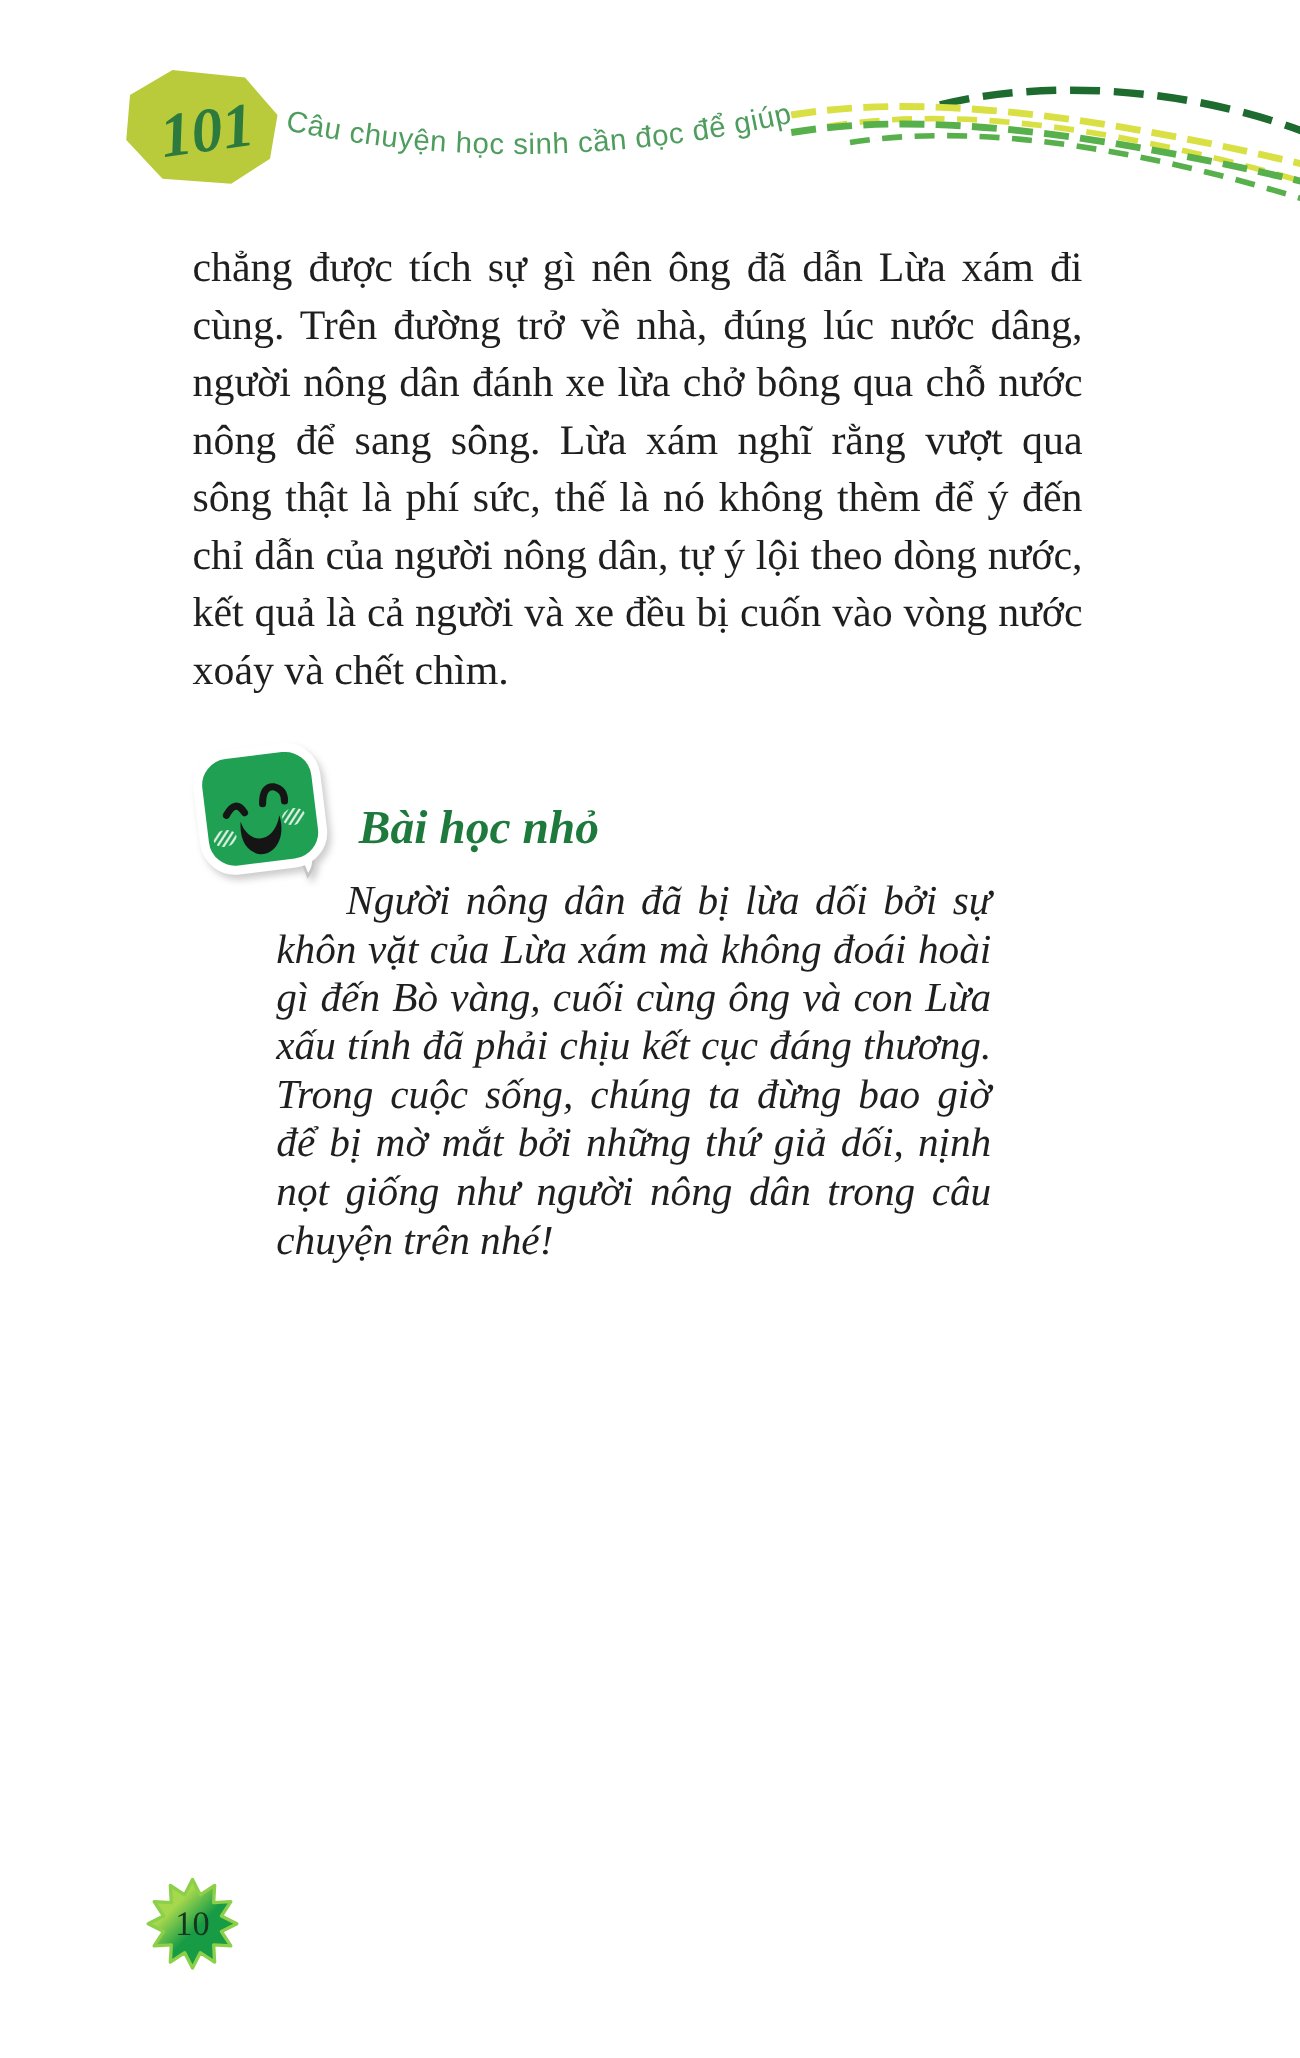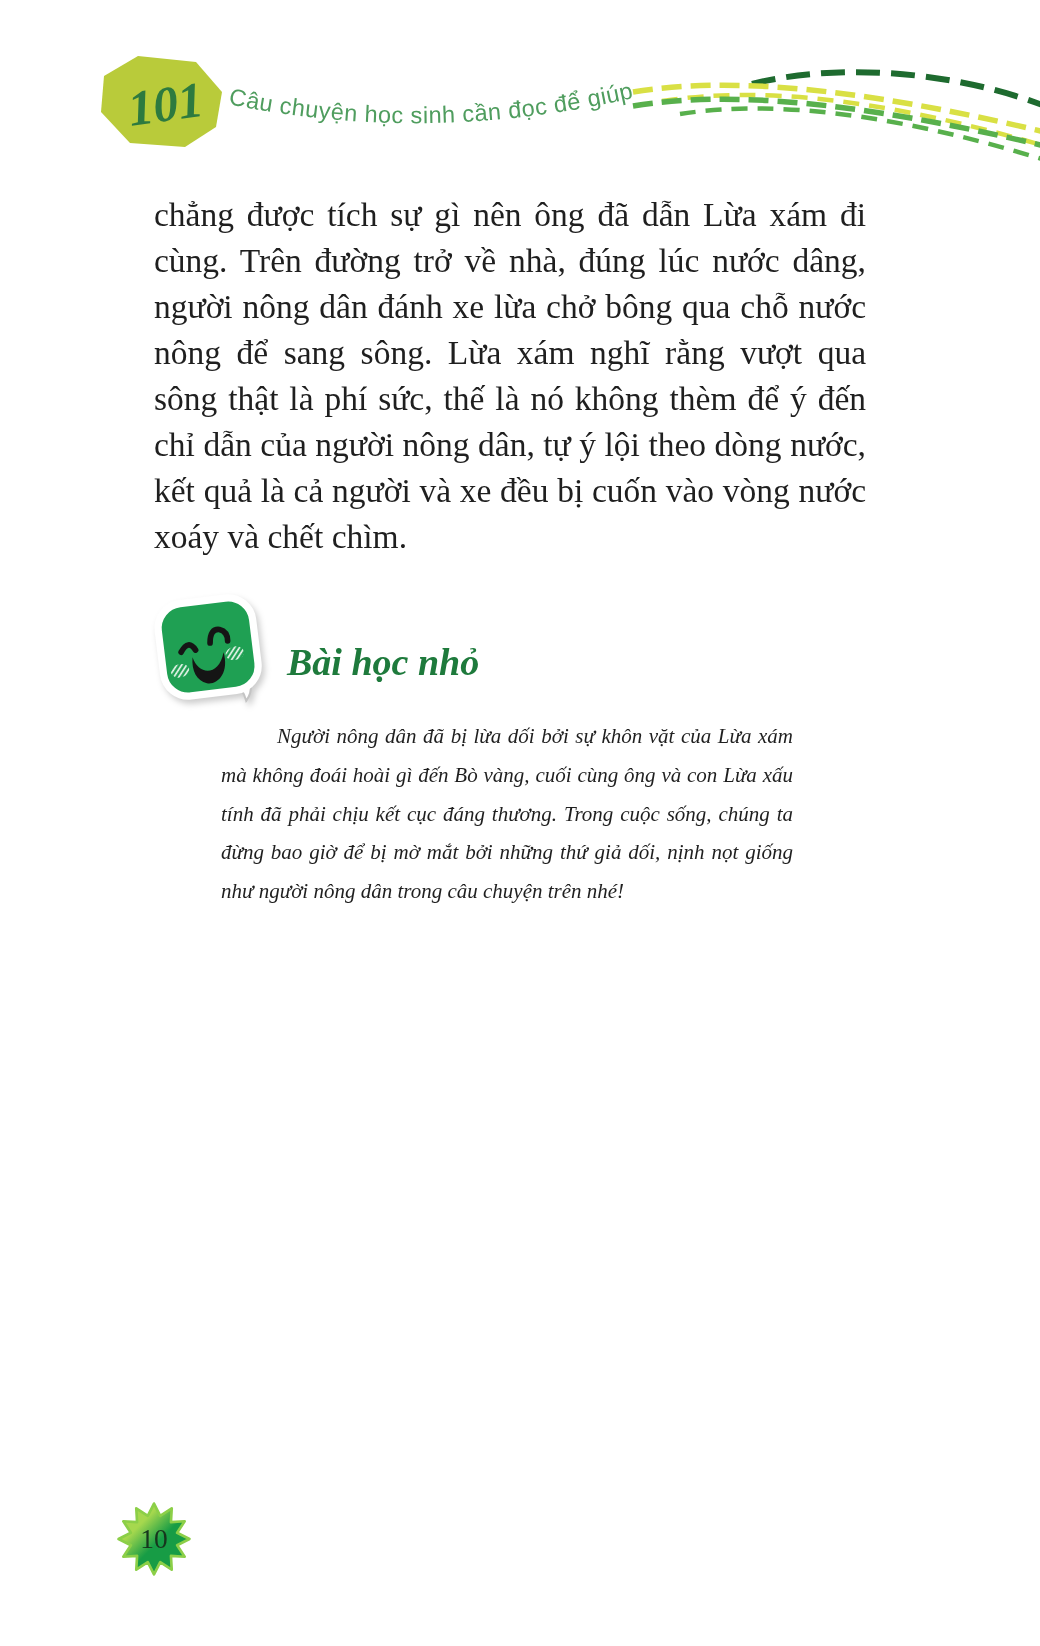--- a/index.html
+++ b/index.html
@@ -44,22 +44,22 @@
   .bubble-tail{fill:#ffffff;stroke:#c4c4c4;stroke-width:2;}
   .face-stroke{fill:none;stroke:#151515;stroke-width:5.5;stroke-linecap:round;}
   .mouth{fill:#151515;}
   .blush{fill:url(#hatch);}
   .lesson-heading{
     position:absolute;left:287px;top:640px;
     font-size:38px;font-weight:bold;font-style:italic;
     color:var(--heading_green);
   }
   .lesson-text{
-    position:absolute;left:221px;top:696px;width:572px;
-    font-size:21px;line-height:38.8px;font-style:italic;
+    position:absolute;left:221px;top:669px;width:572px;
+    font-size:33px;line-height:38.8px;font-style:italic;
     color:var(--body_text);
     text-align:justify;text-indent:56px;
   }
   
   .page-num-svg{position:absolute;left:116px;top:1500px;width:76px;height:78px;}
   .star{stroke:var(--star_border);stroke-width:3;stroke-linejoin:round;}
   .page-num-text{
     fill:var(--page_num_color);
     font-family:"Liberation Serif","DejaVu Serif",serif;
     font-size:31px;

